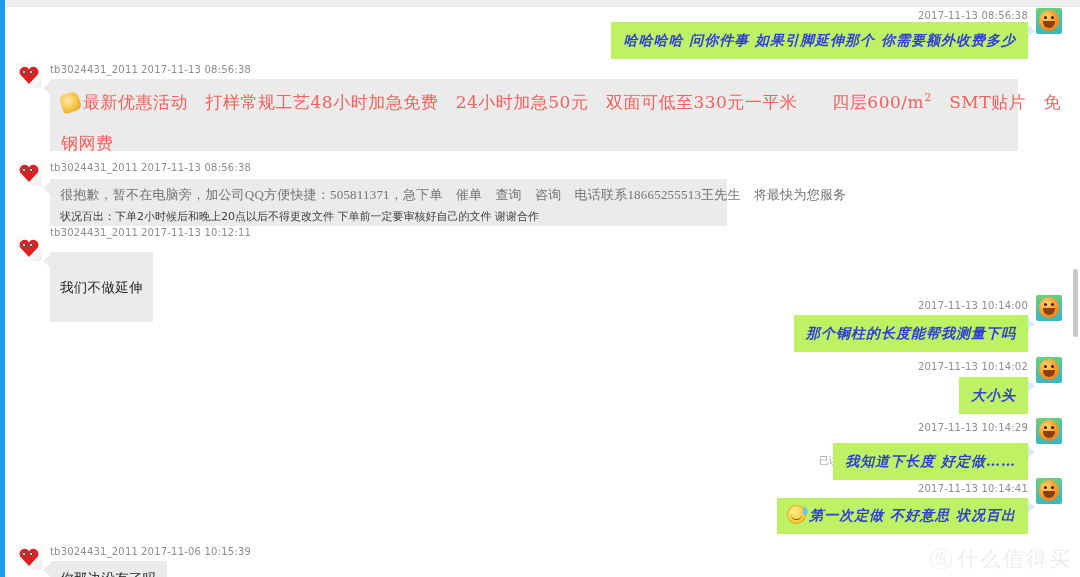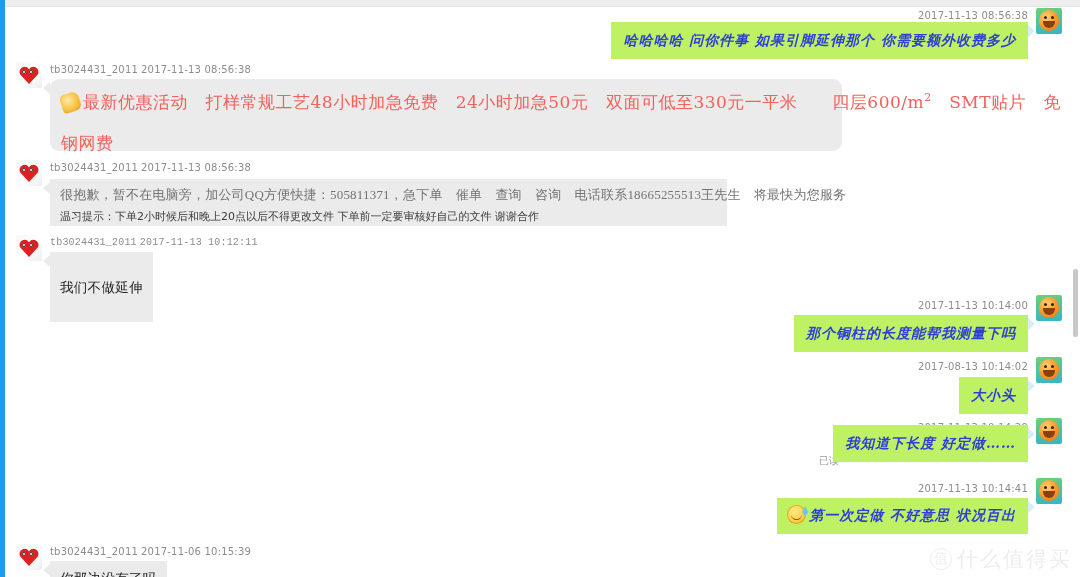--- a/index.html
+++ b/index.html
@@ -330,52 +330,52 @@
     <div class="msg">
       <div class="avatar left" style="top:55px;">
         <div class="av-heart">
             <span class="eye l"></span>
             <span class="eye r"></span>
           </div>
       </div>
       <div class="meta-left" style="top:57px;">
         <span class="uid">tb3024431_2011</span><span>2017-11-13 08:56:38</span>
       </div>
-      <div class="bubble-in" style="top:72px; width:792px; height:72px; padding-top:10px;border-radius:9px;">
+      <div class="bubble-in" style="top:72px; width:968px; height:72px; padding-top:10px;">
         <div class="promo" style="white-space:nowrap;">
           <span class="emo hand"></span><span>最新优惠活动　打样常规工艺48小时加急免费　24小时加急50元　双面可低至330元一平米　　四层600/m</span><span class="promo-sup">2</span><span>　SMT贴片　免</span>
         </div>
         <div class="promo" style="margin-top:14px;">钢网费</div>
       </div>
     </div>
 
     <div class="msg">
       <div class="avatar left" style="top:153px;">
         <div class="av-heart">
             <span class="eye l"></span>
             <span class="eye r"></span>
           </div>
       </div>
       <div class="meta-left" style="top:155px;">
         <span class="uid">tb3024431_2011</span><span>2017-11-13 08:56:38</span>
       </div>
       <div class="bubble-in" style="top:172px; width:677px; height:47px; padding:6px 10px;">
         <div class="pink" style="white-space:nowrap;">很抱歉，暂不在电脑旁，加公司QQ方便快捷：505811371，急下单　催单　查询　咨询　电话联系18665255513王先生　将最快为您服务</div>
-        <div class="pink-sub" style="white-space:nowrap; margin-top:2px;">温习提示：下单2小时候后和晚上20点以后不得更改文件 下单前一定要审核好自己的文件 谢谢合作</div>
+        <div class="pink-sub" style="white-space:nowrap; margin-top:2px;">状况百出：下单2小时候后和晚上20点以后不得更改文件 下单前一定要审核好自己的文件 谢谢合作</div>
       </div>
     </div>
 
     <div class="msg">
       <div class="avatar left" style="top:228px;">
         <div class="av-heart">
             <span class="eye l"></span>
             <span class="eye r"></span>
           </div>
       </div>
-      <div class="meta-left" style="top:230px;font-family:Liberation Mono, monospace;">
+      <div class="meta-left" style="top:220px;">
         <span class="uid">tb3024431_2011</span><span>2017-11-13 10:12:11</span>
       </div>
       <div class="bubble-in" style="top:245px; padding:22px 10px;">
         <span class="plain">我们不做延伸</span>
       </div>
     </div>
 
     <div class="msg">
       <div class="meta-right" style="top:293px;">2017-11-13 10:14:00</div>
       <div class="avatar right" style="top:288px;">
@@ -385,21 +385,21 @@
             <span class="mouth"></span>
           </div>
       </div>
       <div class="read-mark" style="right:230px; top:326px;">已读</div>
       <div class="bubble-out" style="right:43px; top:308px;padding-left:12px;">
         <span class="txt-blue">那个铜柱的长度能帮我测量下吗</span>
       </div>
     </div>
 
     <div class="msg">
-      <div class="meta-right" style="top:354px;">2017-08-13 10:14:02</div>
+      <div class="meta-right" style="top:354px;">2017-11-13 10:14:02</div>
       <div class="avatar right" style="top:350px;">
         <div class="av-orange">
             <span class="eye2 l"></span>
             <span class="eye2 r"></span>
             <span class="mouth"></span>
           </div>
       </div>
       <div class="read-mark" style="right:90px; top:386px;">已读</div>
       <div class="bubble-out" style="right:43px; top:370px;">
         <span class="txt-blue">大小头</span>
@@ -409,21 +409,21 @@
     <div class="msg">
       <div class="meta-right" style="top:415px;">2017-11-13 10:14:29</div>
       <div class="avatar right" style="top:411px;">
         <div class="av-orange">
             <span class="eye2 l"></span>
             <span class="eye2 r"></span>
             <span class="mouth"></span>
           </div>
       </div>
       <div class="read-mark" style="right:232px; top:447px;">已读</div>
-      <div class="bubble-out" style="right:43px; top:418px;">
+      <div class="bubble-out" style="right:43px; top:436px;">
         <span class="txt-blue">我知道下长度 好定做……</span>
       </div>
     </div>
 
     <div class="msg">
       <div class="meta-right" style="top:476px;">2017-11-13 10:14:41</div>
       <div class="avatar right" style="top:471px;">
         <div class="av-orange">
             <span class="eye2 l"></span>
             <span class="eye2 r"></span>

